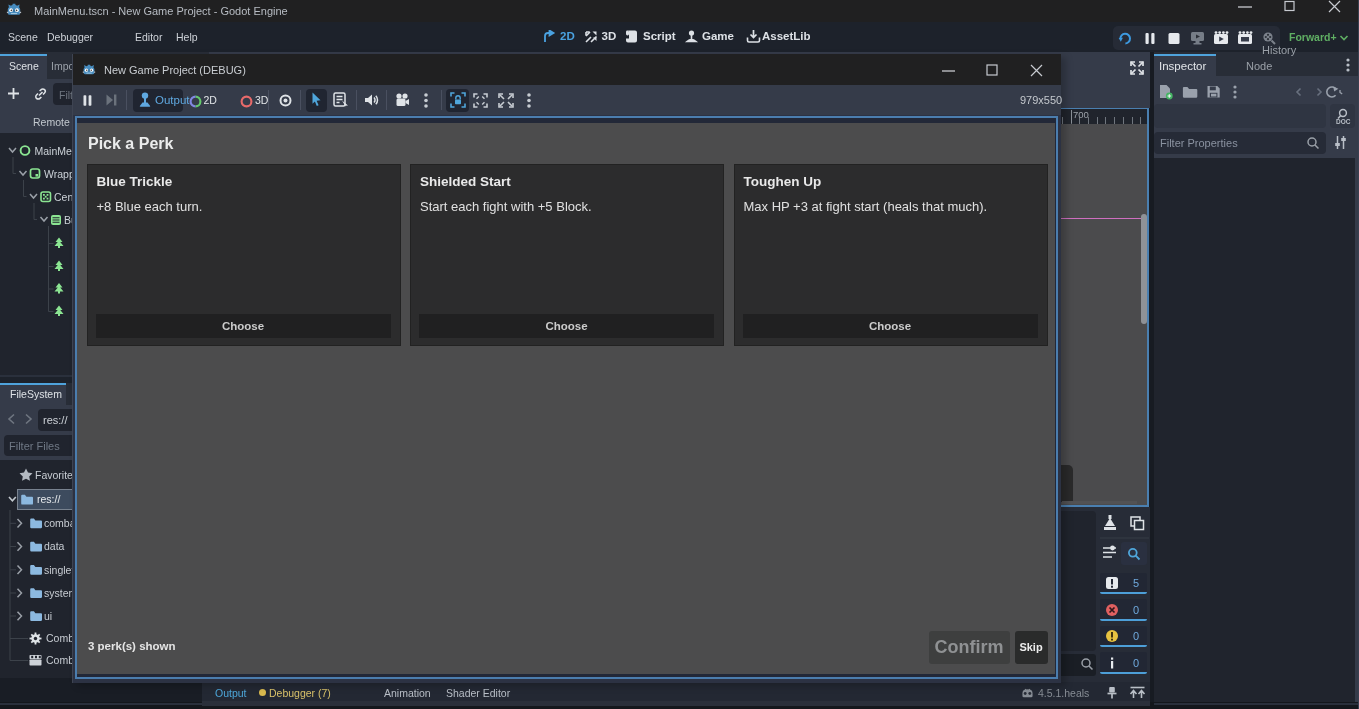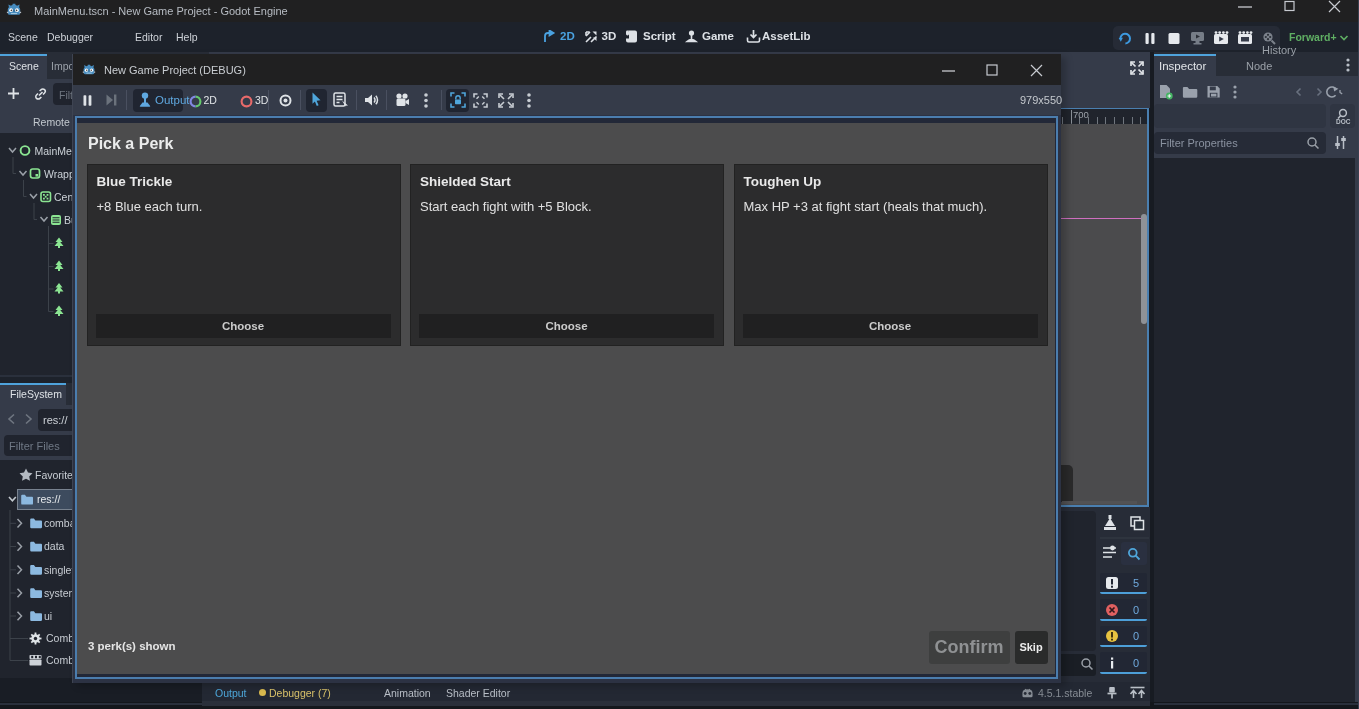--- a/index.html
+++ b/index.html
@@ -391,21 +391,21 @@
 
 <div class="abs" style="left:1154px;top:158px;width:201px;height:545px;background:#20242d;"></div>
 
 <div class="abs" style="left:202px;top:682px;width:948px;height:20px;background:#232833;"></div>
 <div class="txt" style="left:215px;top:687px;font-size:10.5px;color:#4da6d9;">Output</div>
 <div class="abs" style="left:259px;top:689px;width:7px;height:7px;border-radius:50%;background:#d9b94e;"></div>
 <div class="txt" style="left:269px;top:687px;font-size:10.5px;color:#d9c26a;">Debugger (7)</div>
 <div class="txt" style="left:344px;top:704px;font-size:10.5px;color:#b9bfc7;">Audio</div>
 <div class="txt" style="left:384px;top:687px;font-size:10.5px;color:#b9bfc7;">Animation</div>
 <div class="txt" style="left:446px;top:687px;font-size:10.5px;color:#b9bfc7;">Shader Editor</div>
-<div class="txt" style="left:1038px;top:687px;font-size:10.5px;color:#878d95;">4.5.1.stable</div>
+<div class="txt" style="left:1038px;top:687px;font-size:10.5px;color:#878d95;">4.5.1.heals</div>
 <svg class="abs" style="left:1021px;top:687px" width="13" height="12" viewBox="0 0 18 16">
   <path d="M2 12 L2 8 Q2 4 5 3.4 L6 2 L8 3 Q9 2.8 10 3 L12 2 L13 3.4 Q16 4 16 8 L16 12 Q16 14 14 14 L4 14 Q2 14 2 12 Z" fill="#878d95"></path>
   <circle cx="5.8" cy="8.6" r="2" fill="#282d37"></circle>
       <circle cx="12.2" cy="8.6" r="2" fill="#282d37"></circle>
 </svg>
 <svg class="abs" style="left:1106px;top:686px" width="12" height="13" viewBox="0 0 12 13">
   <rect x="3.2" y="1" width="5.6" height="5.5" rx="1" fill="#b9bfc7"></rect>
   <path d="M1.5 7.5 h9" stroke="#b9bfc7" stroke-width="1.7"></path>
   <path d="M6 8 v4.5" stroke="#b9bfc7" stroke-width="1.7"></path>
 </svg>

